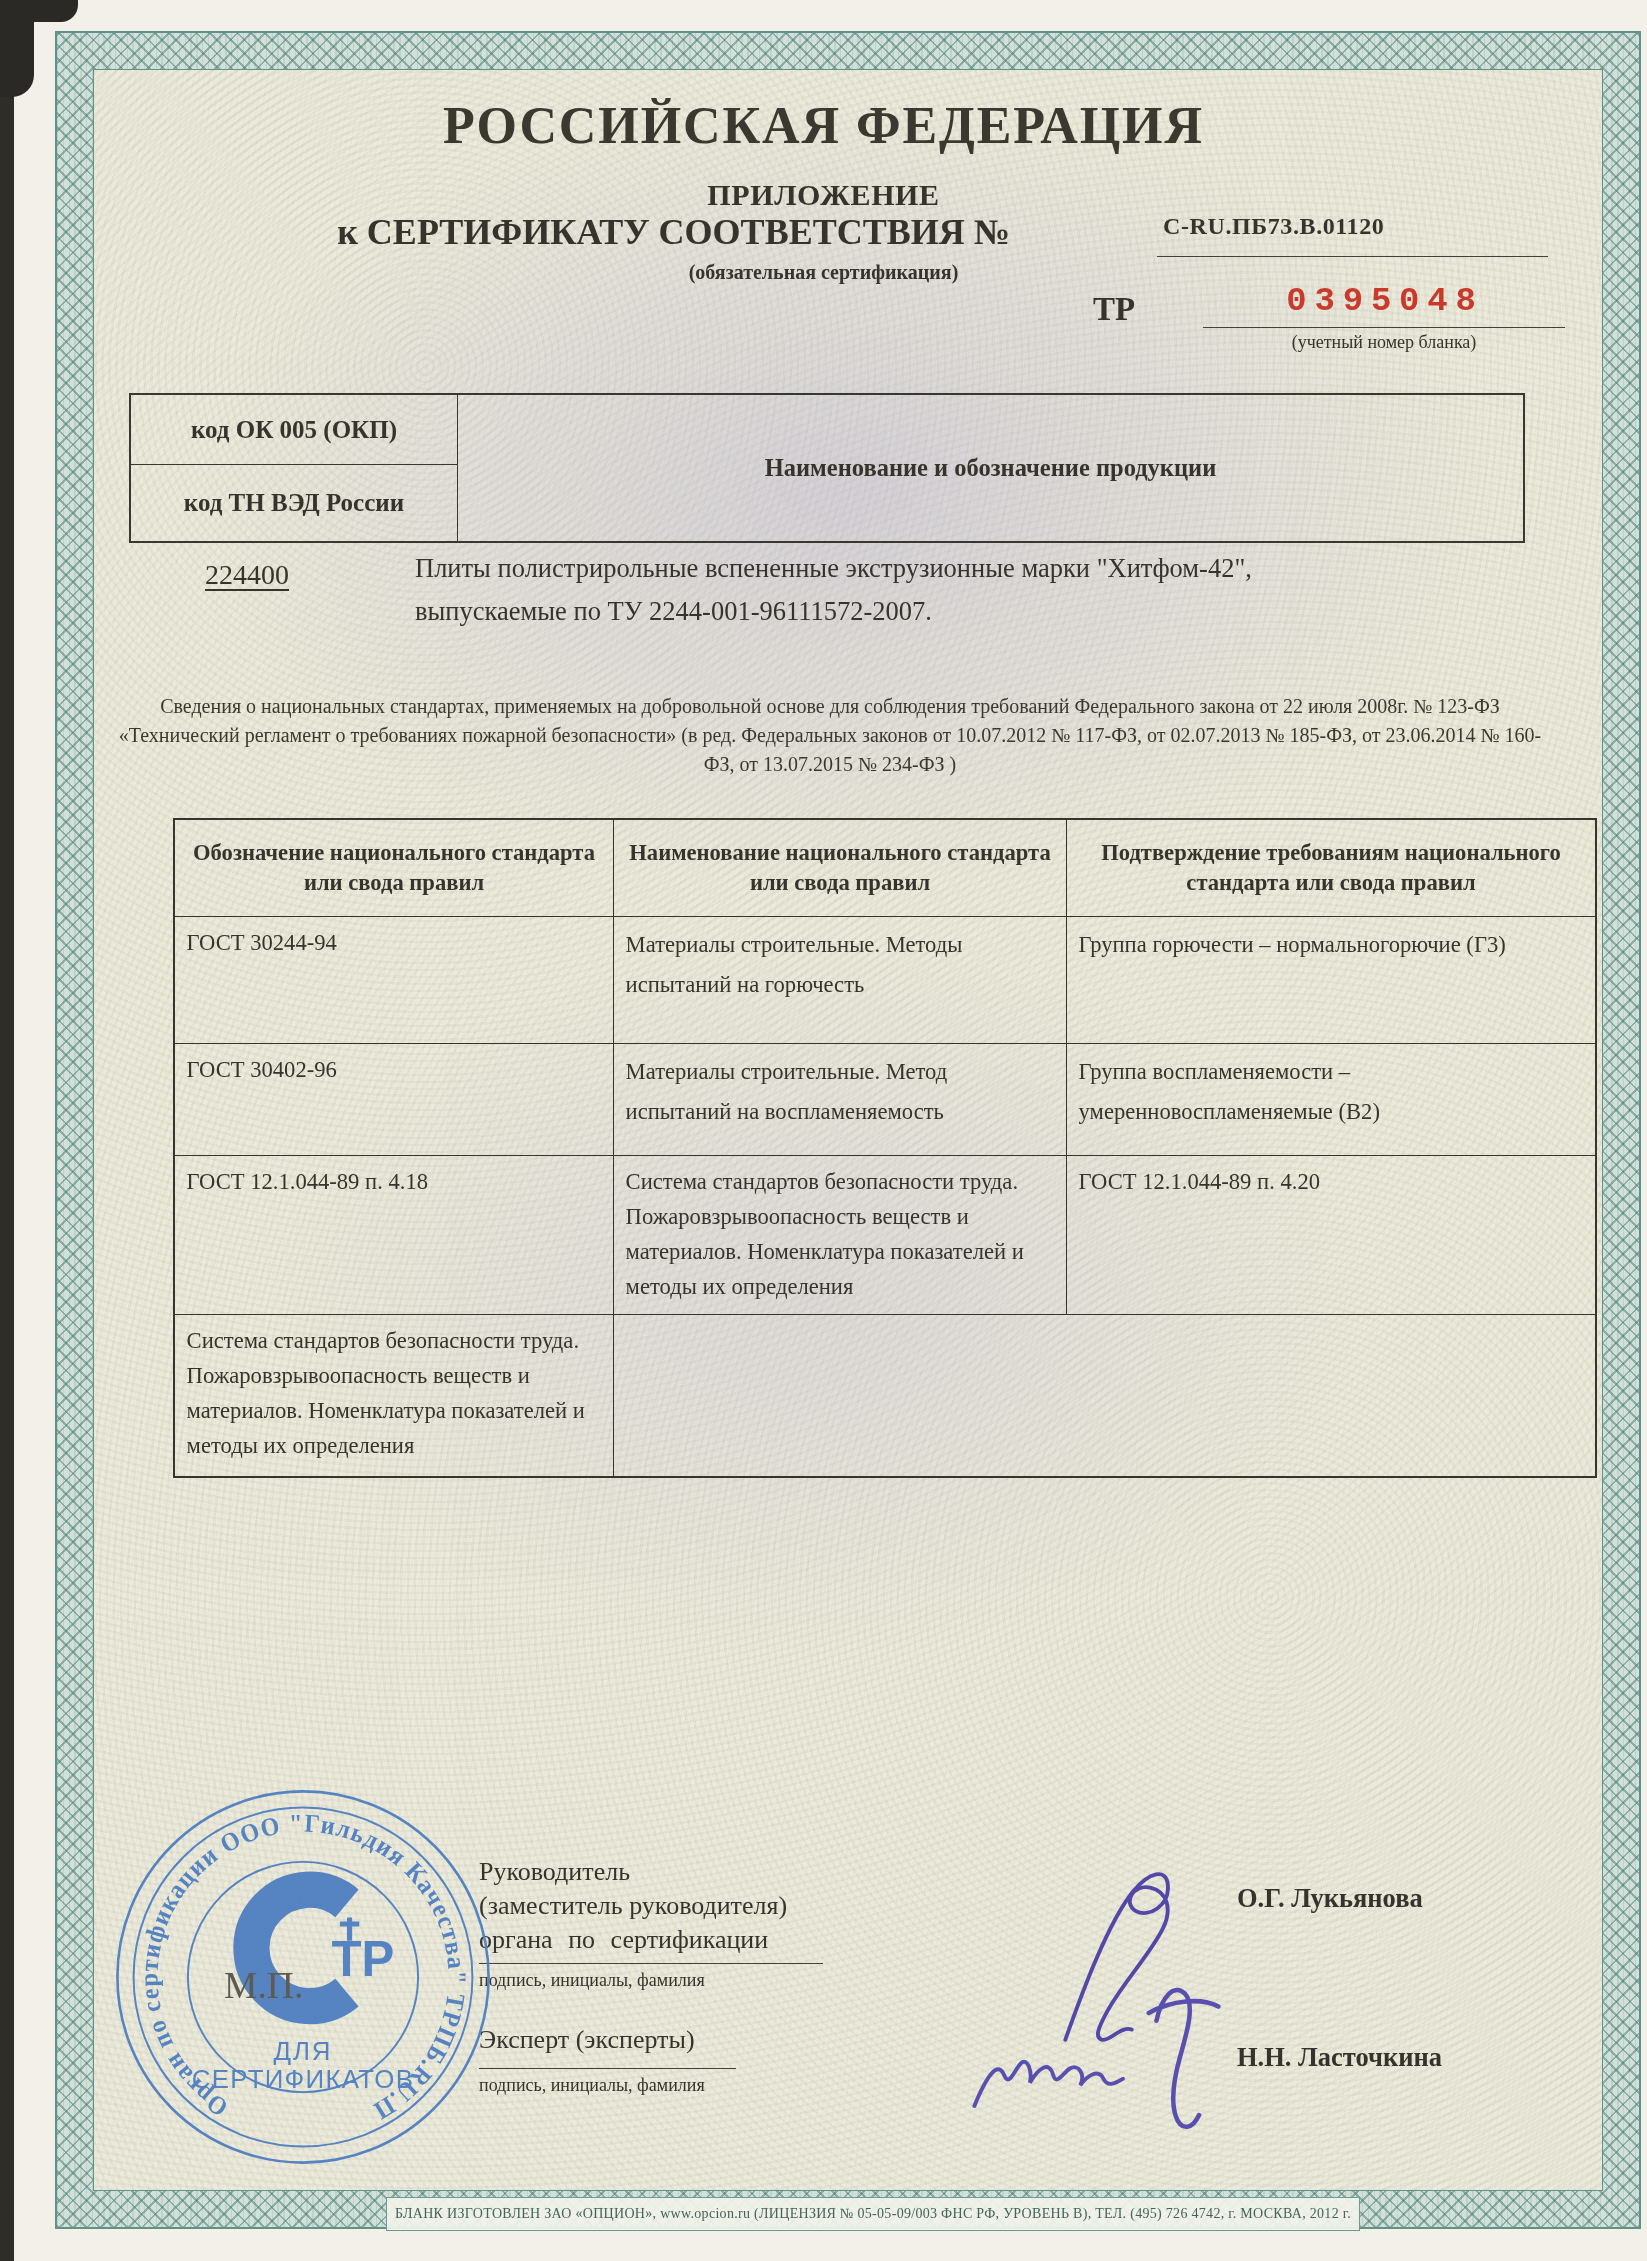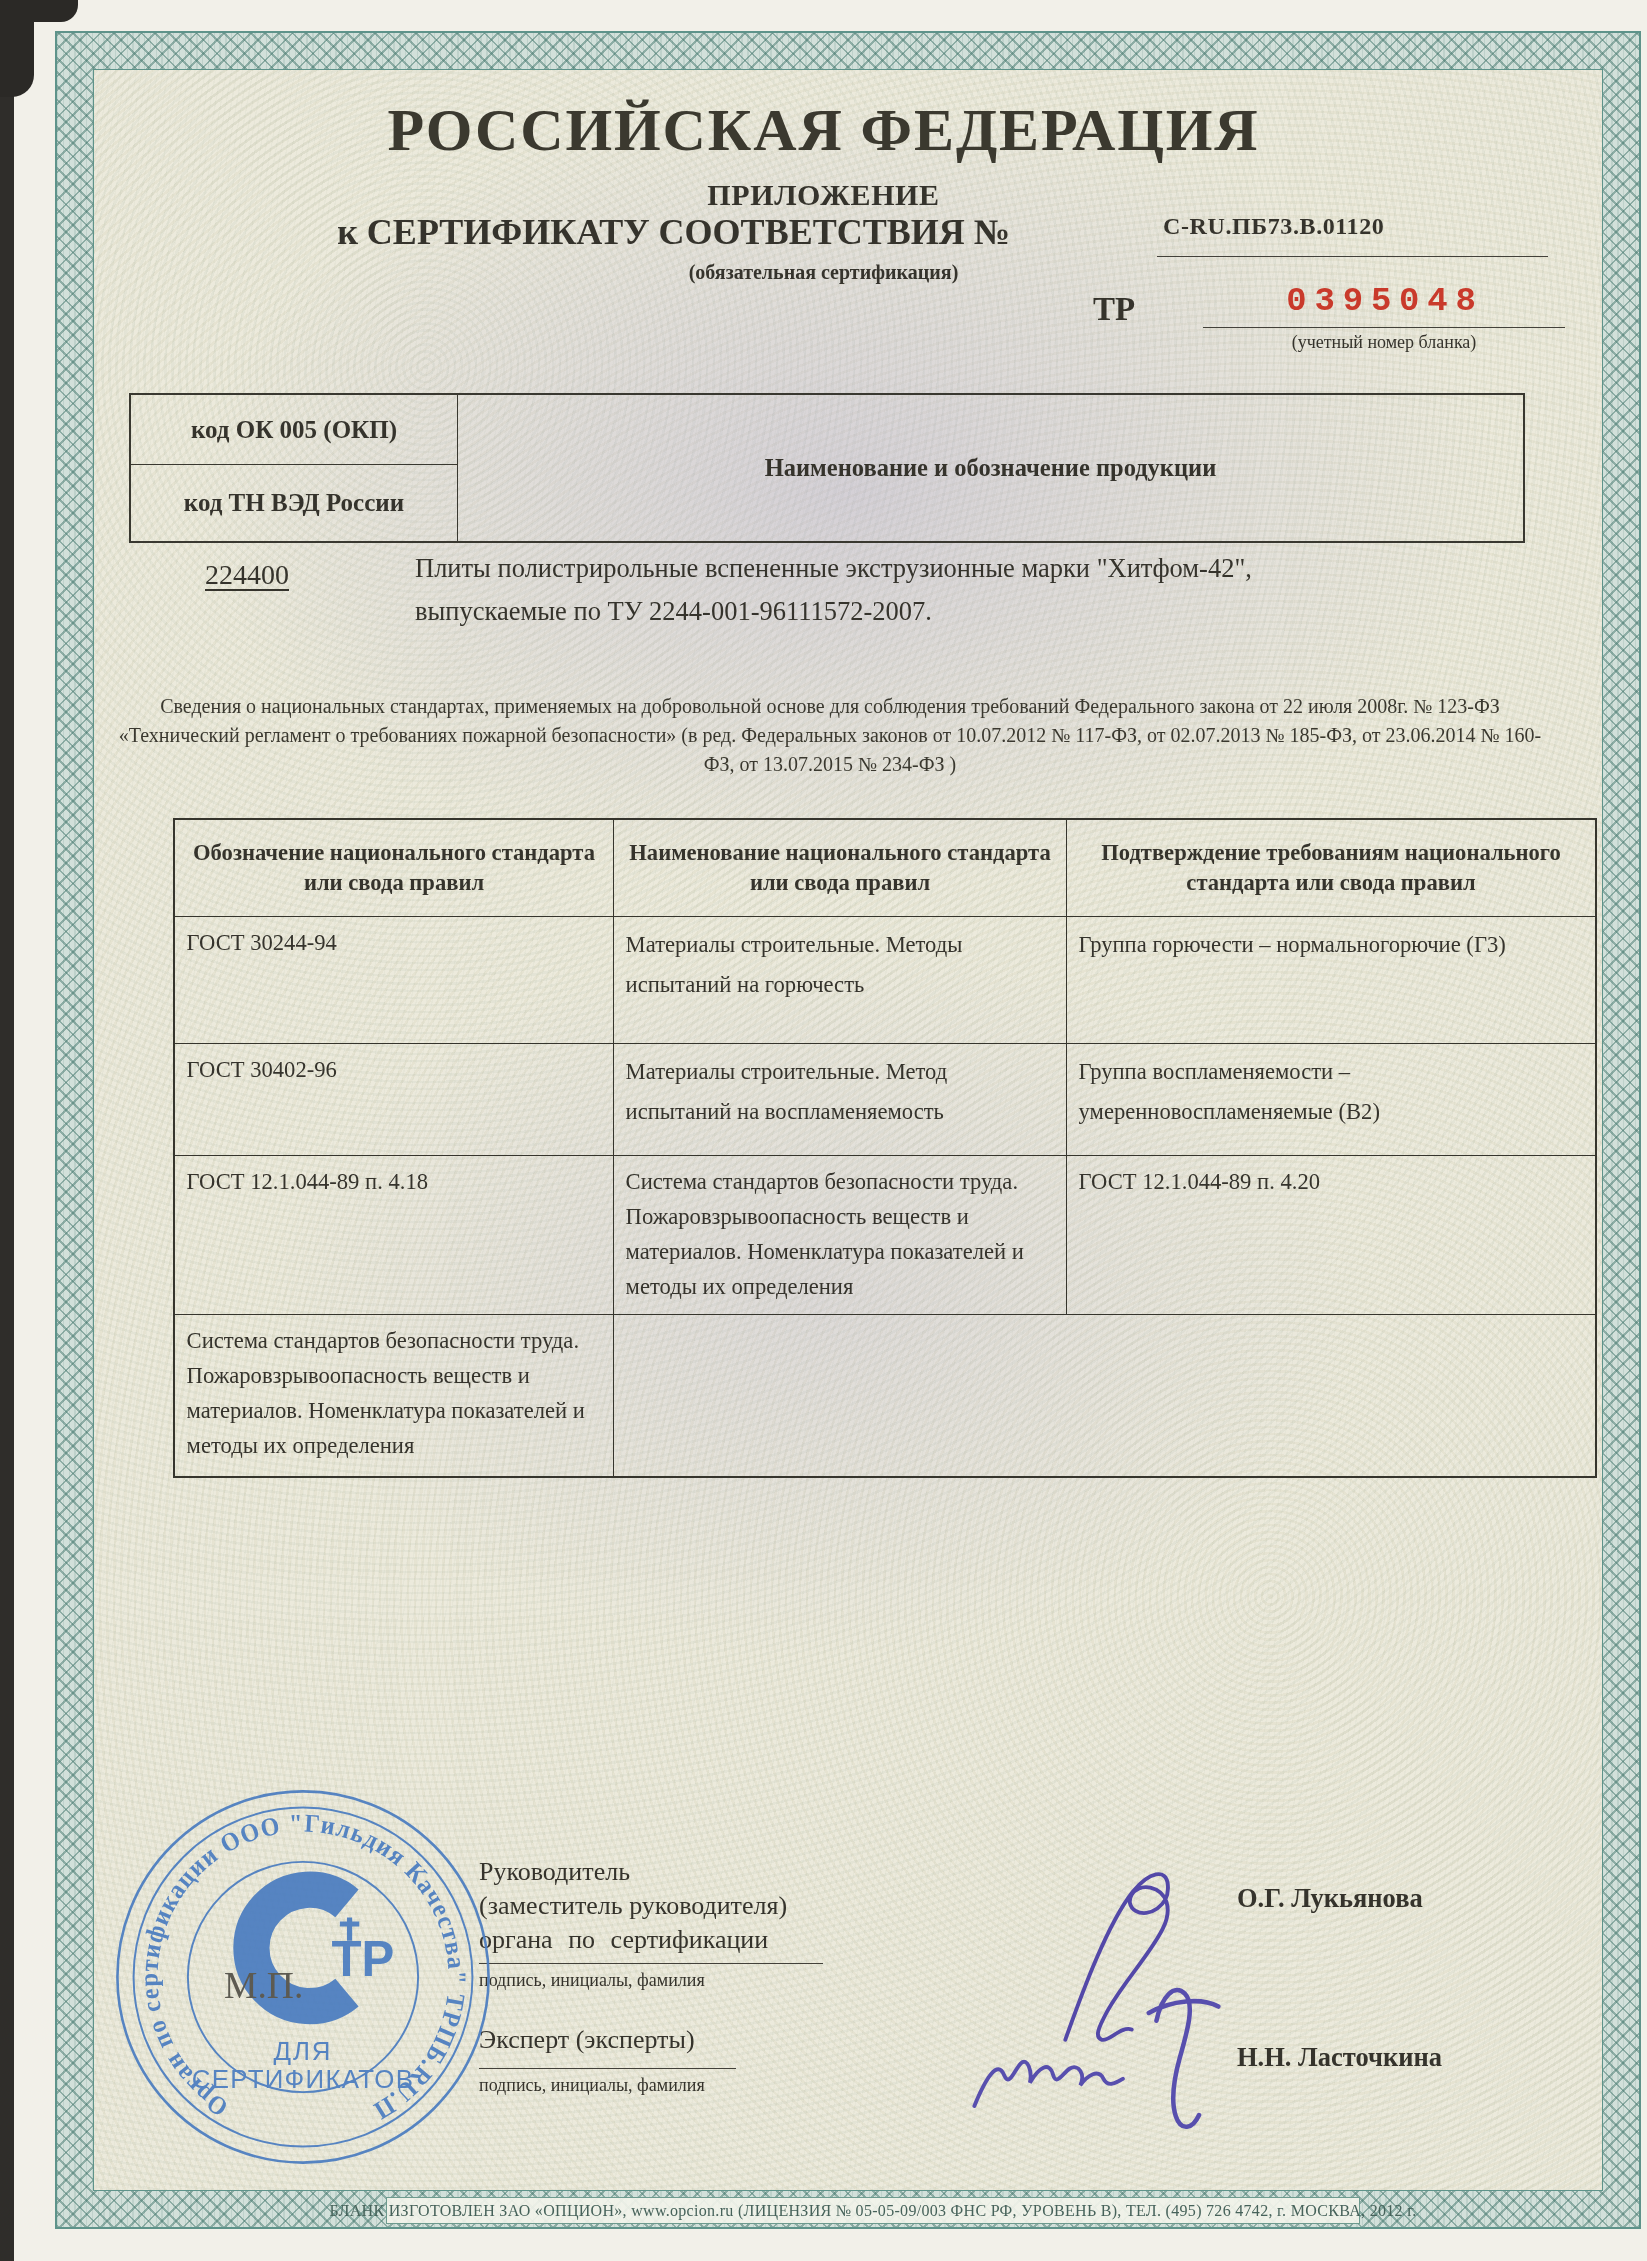--- a/index.html
+++ b/index.html
@@ -34,21 +34,21 @@
       radial-gradient(ellipse 60% 26% at 50% 20%, rgba(173,166,205,.38), rgba(173,166,205,0) 72%),
       radial-gradient(ellipse 52% 24% at 48% 58%, rgba(173,166,205,.24), rgba(173,166,205,0) 70%),
       repeating-radial-gradient(circle at 22% 14%, rgba(122,148,128,.075) 0 2.6px, rgba(0,0,0,0) 2.6px 7px),
       repeating-radial-gradient(circle at 78% 72%, rgba(152,142,82,.075) 0 2.6px, rgba(0,0,0,0) 2.6px 7px),
       repeating-linear-gradient(100deg, rgba(128,148,118,.05) 0 1.3px, rgba(0,0,0,0) 1.3px 5.2px);
   }
 
   .abs{position:absolute;}
   .centered{left:97px;width:1453px;text-align:center;}
 
-  .title{top:96px;font-size:60px;font-weight:bold;letter-spacing:1.9px;color:#3b392f;}
+  .title{top:96px;font-size:52px;font-weight:bold;letter-spacing:1.9px;color:#3b392f;}
   .doc-type{top:178px;font-size:30px;font-weight:bold;letter-spacing:0.6px;}
   .cert-line{left:157px;width:1033px;top:211px;font-size:36px;font-weight:bold;}
   .cert-number{left:1163px;top:213px;width:388px;font-size:24px;font-weight:bold;letter-spacing:0.6px;}
   .cert-underline{left:1157px;top:256px;width:391px;border-top:1.9px solid #43413a;}
   .cert-kind{top:261px;font-size:20px;font-weight:bold;}
   .tr-label{left:1093px;top:291px;font-size:33px;font-weight:bold;}
   .blank-number{left:1214px;top:282px;width:342px;text-align:center;
     font-family:"Liberation Mono", monospace;font-weight:bold;
     font-size:34px;letter-spacing:7.8px;color:#c93a2b;}
   .blank-underline{left:1203px;top:327px;width:362px;border-top:1.9px solid #43413a;}
@@ -92,24 +92,24 @@
   .expert-label{left:479px;top:2025px;font-size:26px;}
   .expert-underline{left:479px;top:2068px;width:257px;border-top:1.3px solid #43413a;}
   .sign-caption2{left:479px;top:2075px;font-size:18px;}
   .expert-name{left:1237px;top:2042px;font-size:26.5px;font-weight:bold;}
 
   .sig1{left:1004px;top:1846px;}
   .sig2{left:955px;top:1956px;}
   .stamp{left:109px;top:1783px;opacity:.92;}
 
   .footer-strip{
-    left:386px;top:2197px;width:974px;height:27px;
+    left:386px;top:2197px;width:974px;height:34px;
     background:rgba(242,243,234,.92);border:0.6px solid #6d9a8e;box-sizing:border-box;
     display:flex;align-items:center;justify-content:center;
-    font-size:16px;letter-spacing:0.3px;color:#46625a;white-space:nowrap;
+    font-size:14px;letter-spacing:0.3px;color:#46625a;white-space:nowrap;
   }
 </style>
 </head>
 <body>
 
 <div class="scan-edge"></div>
 <div class="scan-corner"></div>
 <div class="scan-corner2"></div>
 
 <div class="frame">

